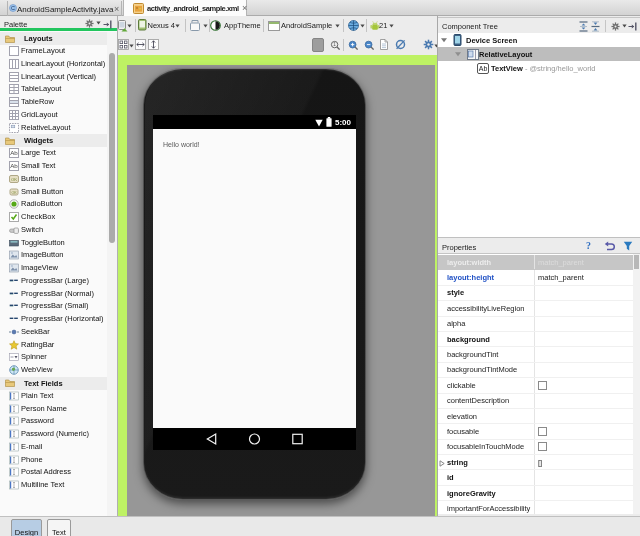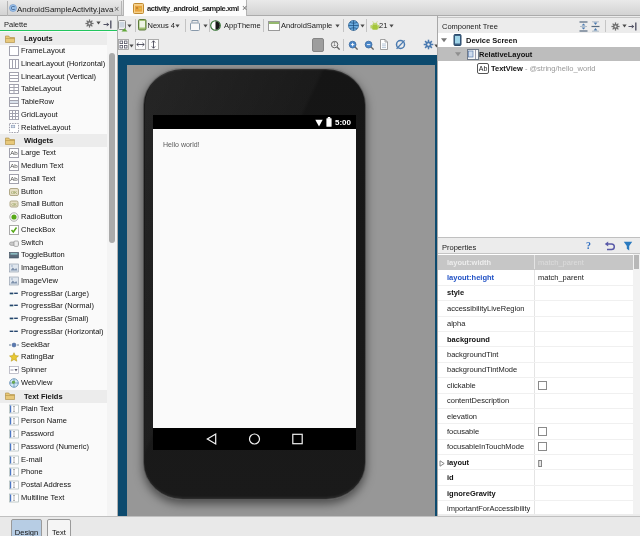--- a/index.html
+++ b/index.html
@@ -7,30 +7,30 @@
 body { position:relative; background:#ececec; font-size:7.5px; color:#1c1c1c; }
 .abs { position:absolute; }
 
 #tabbar { left:0; top:0; width:640px; height:16px; background:linear-gradient(#e9e9e9,#d3d3d3); border-bottom:1px solid #ababab; }
 #tab1 { left:7px; top:1px; width:115px; height:15px; border-left:1px solid #b4b4b4; border-right:1px solid #b4b4b4; }
 #tab2 { left:123px; top:0; width:124px; height:16px; background:#fcfcfc; border-right:1px solid #b4b4b4; border-left:1px solid #b4b4b4; }
 .tabtxt { position:absolute; font-size:8px; color:#1a1a1a; white-space:nowrap; top:3.5px; }
 .tabx { position:absolute; color:#666; font-size:9px; top:3px; }
 
 #palette { left:0; top:16px; width:118px; height:500px; background:#fafafa; border-right:1px solid #b0b0b0; }
-#palhead { left:0; top:0; width:117px; height:15px; border-bottom:1px solid #22c55e; background:#ececec; position:absolute; }
+#palhead { left:0; top:0; width:117px; height:15px; border-bottom:3px solid #22c55e; background:#ececec; position:absolute; }
 #pallist { left:0; top:16px; width:117px; height:484px; overflow:hidden; position:absolute; }
 .psec { height:13px; line-height:13px; background:#ececec; font-weight:bold; padding-left:24px; position:relative; font-size:7.5px; color:#111; white-space:nowrap; }
 .prow { height:12.75px; line-height:12.75px; padding-left:21px; position:relative; font-size:7.5px; color:#111; white-space:nowrap; }
 .picon { position:absolute; left:9px; top:1.2px; }
 .psec .picon { left:5px; top:1.5px; }
 #palsb { left:107px; top:16px; width:10px; height:484px; background:#f4f4f4; position:absolute; }
 #palthumb { left:1.5px; top:21px; width:6px; height:190px; background:#ababab; border-radius:3px; position:absolute; }
 
-#center { left:118px; top:16px; width:319px; height:509px; background:#0c4a6e; }
+#center { left:118px; top:16px; width:319px; height:509px; background:#bef264; }
 #toolbar1 { left:0; top:0; width:319px; height:19px; background:#ececec; position:absolute; }
 #toolbar2 { left:0; top:19px; width:319px; height:20px; background:#ececec; position:absolute; }
 #tbbg { left:0; top:0; width:319px; height:39px; background:#ececec; border-bottom:1px solid #d0d0d0; position:absolute; }
 .tbtxt { position:absolute; font-size:7.5px; color:#1a1a1a; white-space:nowrap; top:5px; }
 #canvas { left:9px; top:48.5px; width:308px; height:451px; background:#979797; position:absolute; }
 #phone { left:16px; top:3.5px; width:223px; height:432px; background:linear-gradient(#151515,#1a1a1a); border-radius:40px/37px; box-shadow:0 4px 10px rgba(0,0,0,0.5), inset 0 0 0 1px rgba(255,255,255,0.20), inset 0 2px 2px -1px rgba(255,255,255,0.40), inset 0 -2px 3px rgba(255,255,255,0.12); position:absolute; }
 #phglass { left:2px; top:2px; width:219px; height:428px; border-radius:35px; background:linear-gradient(115deg, rgba(255,255,255,0.07), rgba(255,255,255,0.025) 42%, rgba(255,255,255,0) 43%); position:absolute; }
 #screen { left:10px; top:47px; width:203px; height:335px; background:#fafafa; position:absolute; }
 #sbar { left:0; top:0; width:203px; height:14px; background:#000; position:absolute; }
 #helloworld { position:absolute; left:10px; top:25.5px; font-size:7px; color:#5a5a5a; }
@@ -157,24 +157,20 @@
           <rect x="2.2" y="2.2" width="3.6" height="2.6" fill="#d8e0ea" stroke="#7b8dab" stroke-width="0.5"></rect>
         </svg><span class="plbl">RelativeLayout</span></div>
 <div class="psec"><svg class="picon" width="10" height="10" viewBox="0 0 10 10">
           <path d="M0.5 2.5 L0.5 8.5 L9.5 8.5 L9.5 3.5 L4.8 3.5 L3.8 2 L0.5 2 Z" fill="#e8c87a" stroke="#a8883a" stroke-width="0.6"></path>
           <path d="M0.5 4.5 L9.5 4.5" stroke="#a8883a" stroke-width="0.5"></path>
         </svg><span class="plbl">Widgets</span></div>
 <div class="prow"><svg class="picon" width="10" height="10" viewBox="0 0 10 10">
           <rect x="0.5" y="0.5" width="9" height="9" fill="#fff" stroke="#a2a2ae"></rect>
           <text x="5" y="7.2" font-size="6.2" text-anchor="middle" fill="#444" font-family="Liberation Sans">Ab</text>
         </svg><span class="plbl">Large Text</span></div>
-<div class="prow"><svg class="picon" width="10" height="10" viewBox="0 0 10 10">
-          <rect x="0.5" y="0.5" width="9" height="9" fill="#fff" stroke="#a2a2ae"></rect>
-          <text x="5" y="7.2" font-size="6.2" text-anchor="middle" fill="#444" font-family="Liberation Sans">Ab</text>
-        </svg><span class="plbl">Medium Text</span></div>
 <div class="prow"><svg class="picon" width="10" height="10" viewBox="0 0 10 10">
           <rect x="0.5" y="0.5" width="9" height="9" fill="#fff" stroke="#a2a2ae"></rect>
           <text x="5" y="7.2" font-size="6.2" text-anchor="middle" fill="#444" font-family="Liberation Sans">Ab</text>
         </svg><span class="plbl">Small Text</span></div>
 <div class="prow"><svg class="picon" width="10" height="10" viewBox="0 0 10 10">
           <rect x="0.5" y="1.5" width="9" height="7" rx="1.5" fill="#e6dfc6" stroke="#b0a888"></rect>
           <text x="5" y="6.8" font-size="4.2" text-anchor="middle" fill="#7a8a3a" font-family="Liberation Sans">OK</text>
         </svg><span class="plbl">Button</span></div>
 <div class="prow"><svg class="picon" width="10" height="10" viewBox="0 0 10 10">
           <rect x="1" y="2" width="8" height="6" rx="1.4" fill="#e6dfc6" stroke="#b0a888"></rect>
@@ -686,21 +682,21 @@
 <div class="prowp" style="">
           <div class="pname" style="">focusableInTouchMode</div>
           <div class="pval">
             <span class="cbox"></span>
           </div>
         </div>
 <div class="prowp" style="">
           <span style="position:absolute;left:1px;top:4.5px;"><svg width="6" height="7" viewBox="0 0 6 7">
               <path d="M1 0.8 L5.2 3.5 L1 6.2 Z" fill="none" stroke="#888"></path>
             </svg></span>
-          <div class="pname" style="font-weight:bold; color:#111;">layout</div>
+          <div class="pname" style="font-weight:bold; color:#111;">string</div>
           <div class="pval">[]</div>
         </div>
 <div class="prowp" style="">
           <div class="pname" style="font-weight:bold; color:#111;">id</div>
           <div class="pval"></div>
         </div>
 <div class="prowp" style="">
           <div class="pname" style="font-weight:bold; color:#111;">ignoreGravity</div>
           <div class="pval"></div>
         </div>

